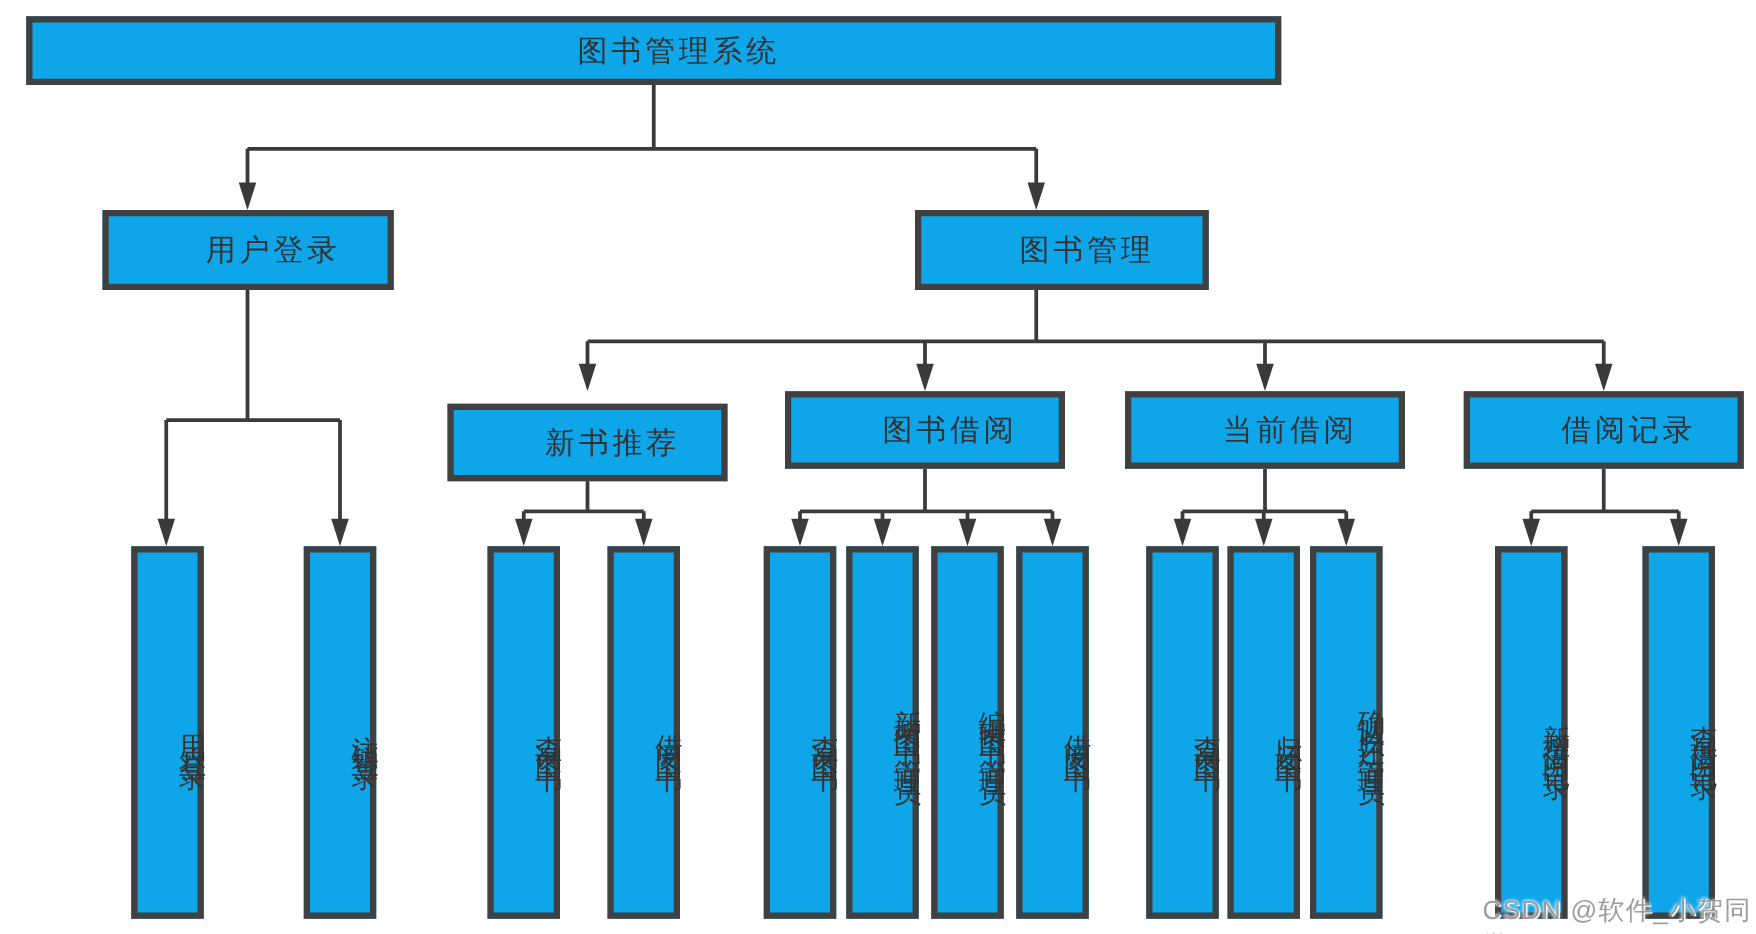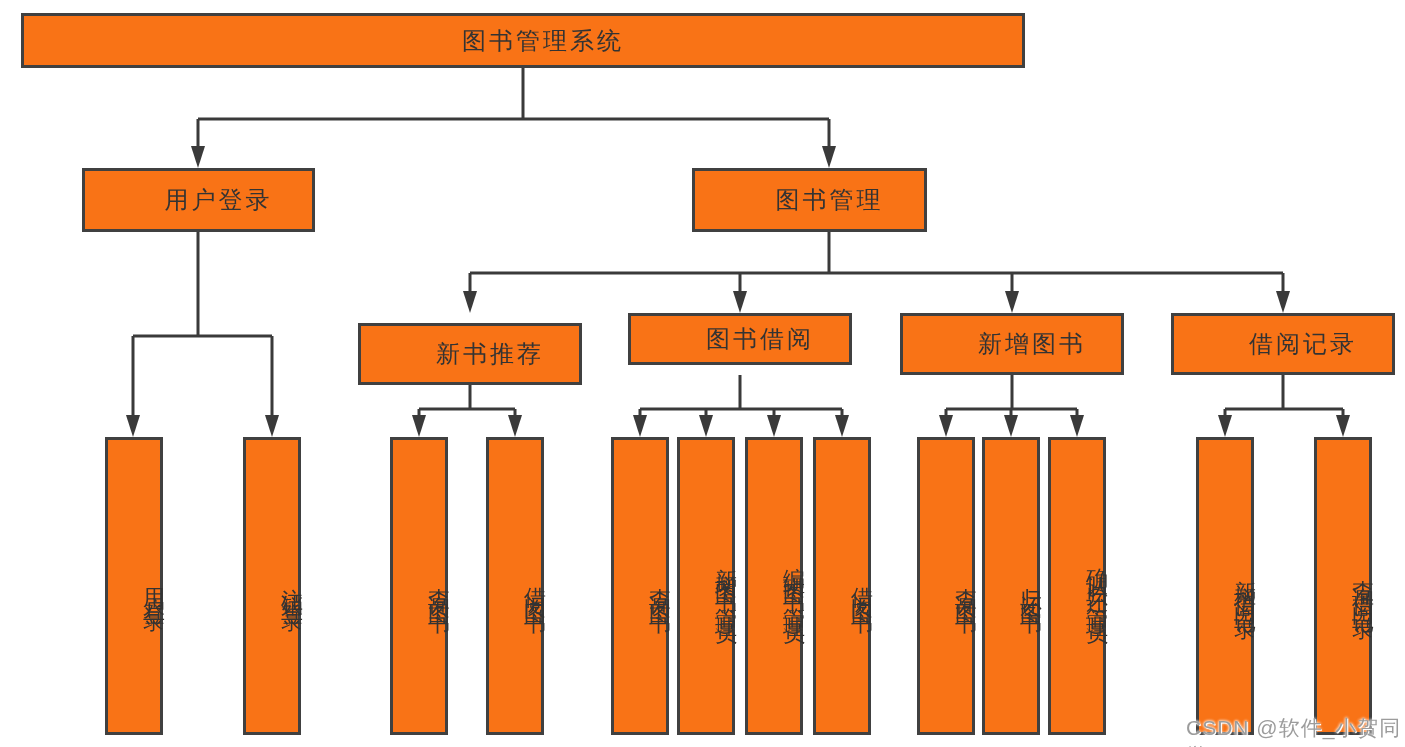--- a/index.html
+++ b/index.html
@@ -4,21 +4,21 @@
 <style>
   html,body{margin:0;padding:0;background:#fff;}
   .stage{
     position:relative;width:1405px;height:747px;background:#ffffff;overflow:hidden;
     font-family:"Liberation Sans", sans-serif;color:#333;
   }
   .connectors{position:absolute;left:0;top:0;z-index:0;}
   .connectors path{stroke:#3a3a3a;stroke-width:3;fill:none;}
   .connectors polygon{fill:#3a3a3a;stroke:none;}
   .node{
-    position:absolute;box-sizing:border-box;background:#f97316;border:3px solid #404040;
+    position:absolute;box-sizing:border-box;background:#0ea5e9;border:5px solid #404040;
     display:flex;align-items:center;justify-content:center;z-index:1;
     white-space:nowrap;
     padding-left:40px;
   }
   .h{font-size:24px;letter-spacing:3px;}
   .v{
     writing-mode:vertical-rl;text-orientation:mixed;
     font-size:22px;letter-spacing:8px;white-space:normal;
   }
   .watermark{
@@ -78,25 +78,25 @@
     <g>
       <path d="M1283,375 V409 M1225,409 H1343 M1225,409 V421 M1343,409 V421"></path>
       <polygon points="1218,415 1232,415 1225,437"></polygon>
       <polygon points="1336,415 1350,415 1343,437"></polygon>
     </g>
   </svg>
 
   <div class="node h" style="left:21px;top:13px;width:1004px;height:55px">图书管理系统</div>
 
   <div class="node h" style="left:82px;top:168px;width:233px;height:64px">用户登录</div>
-  <div class="node h" style="left:692px;top:168px;width:235px;height:64px">图书管理</div>
+  <div class="node h" style="left:732px;top:168px;width:235px;height:64px">图书管理</div>
 
   <div class="node h" style="left:358px;top:323px;width:224px;height:62px">新书推荐</div>
-  <div class="node h" style="left:628px;top:313px;width:224px;height:52px">图书借阅</div>
-  <div class="node h" style="left:900px;top:313px;width:224px;height:62px">新增图书</div>
+  <div class="node h" style="left:628px;top:313px;width:224px;height:62px">图书借阅</div>
+  <div class="node h" style="left:900px;top:313px;width:224px;height:62px">当前借阅</div>
   <div class="node h" style="left:1171px;top:313px;width:224px;height:62px">借阅记录</div>
 
   <div class="node v" style="left:105px;top:437px;width:58px;height:298px">用户登录</div>
   <div class="node v" style="left:243px;top:437px;width:58px;height:298px">注销登录</div>
 
   <div class="node v" style="left:390px;top:437px;width:58px;height:298px">查询图书</div>
   <div class="node v" style="left:486px;top:437px;width:58px;height:298px">借阅图书</div>
 
   <div class="node v" style="left:611px;top:437px;width:58px;height:298px">查询图书</div>
   <div class="node v" style="left:677px;top:437px;width:58px;height:298px">新增图书（管理员）</div>

